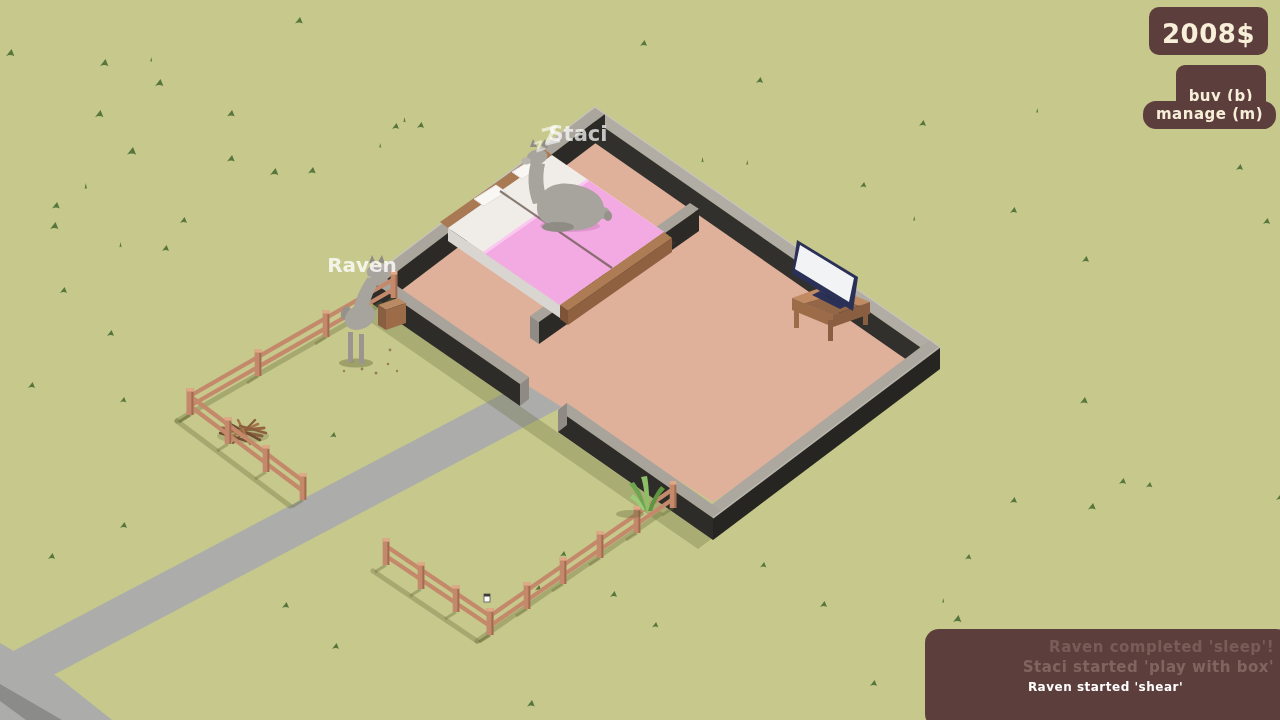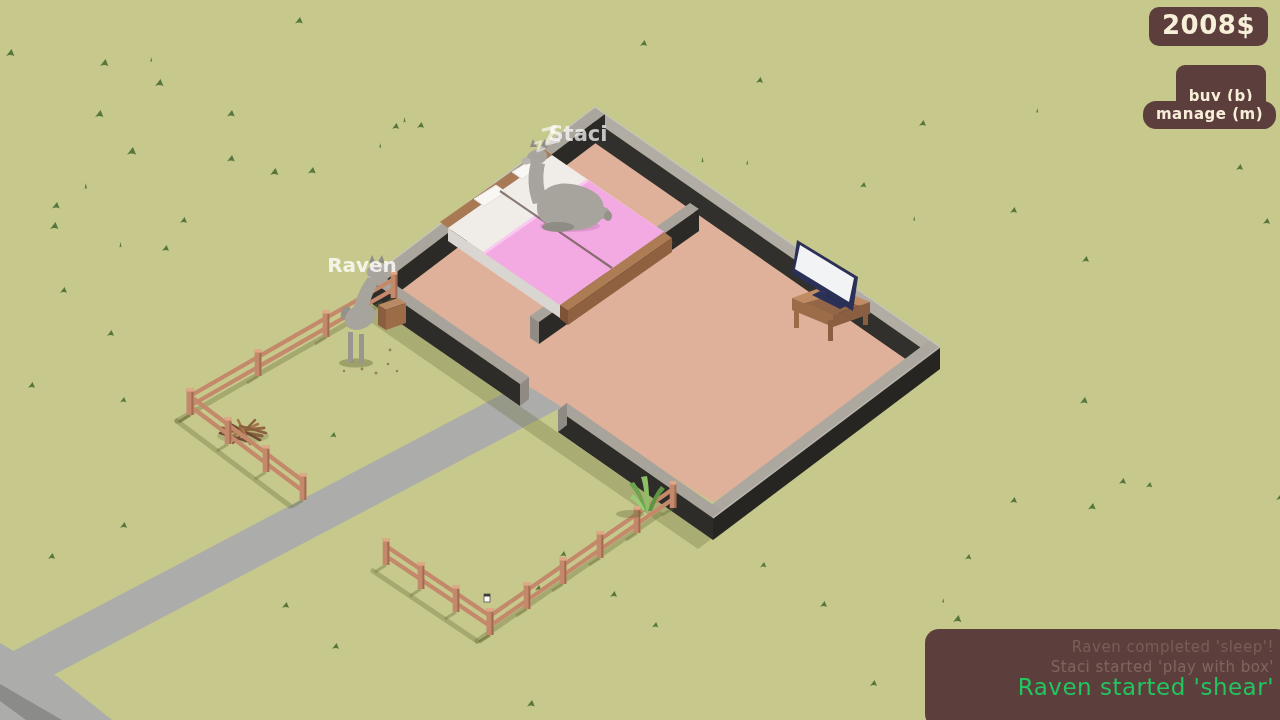--- a/index.html
+++ b/index.html
@@ -10,30 +10,30 @@
   .floorc{fill:var(--floor);}
   .walltop{fill:var(--wall_top);}
   .walldark{fill:var(--wall_dark);}
   .pink{fill:var(--bed_pink);}
   .bedwhite{fill:var(--bed_white);}
   .alp{fill:var(--alpaca);}
   .navy{fill:var(--tv_navy);}
   .hudbox{position:absolute;background:var(--panel);color:var(--panel_text);
           border:none;border-radius:10px;font-family:"DejaVu Sans","Liberation Sans",sans-serif;
           font-weight:bold;letter-spacing:.5px;text-align:center;}
-  #money{right:12px;top:7px;font-size:26px;padding:3px 13px 6px;}
+  #money{right:12px;top:7px;font-size:26px;padding:12px 13px 6px;}
   #buyBtn{right:14px;top:65px;font-size:15px;padding:22px 13px 6px;border-radius:9px;cursor:pointer;}
   #manageBtn{right:4px;top:101px;font-size:15px;padding:4px 13px 6px;border-radius:13px;cursor:pointer;}
   #log{left:925px;right:-10px;top:629px;bottom:-8px;border-radius:14px;
        padding:8px 16px 8px 12px;text-align:right;font-size:15px;line-height:20px;}
-  .logline{font-weight:normal;}
+  .logline{font-weight:bold;}
   .fade1{color:rgba(226,201,183,.22);}
   .fade2{color:rgba(226,201,183,.28);}
   .fade3{color:rgba(226,201,183,.34);}
-  .logcur{color:#22c55e;font-size:23px;}
+  .logcur{color:#ffffff;font-size:12px;text-align:center;}
   .nametag{font-weight:bold;fill:var(--label);text-anchor:middle;}
 </style>
 </head>
 <body>
 
 <div id="stage">
 <svg id="scene" width="1280" height="720" viewBox="0 0 1280 720">
   <defs>
     <path id="tuft1" d="M0,6 L4.6,0 L7,6 Q3.5,4.1 0,6 Z"></path>
     <path id="tuft2" d="M1.6,6 L2.8,0 L4,6 Q2.8,4.6 1.6,6 Z"></path>

